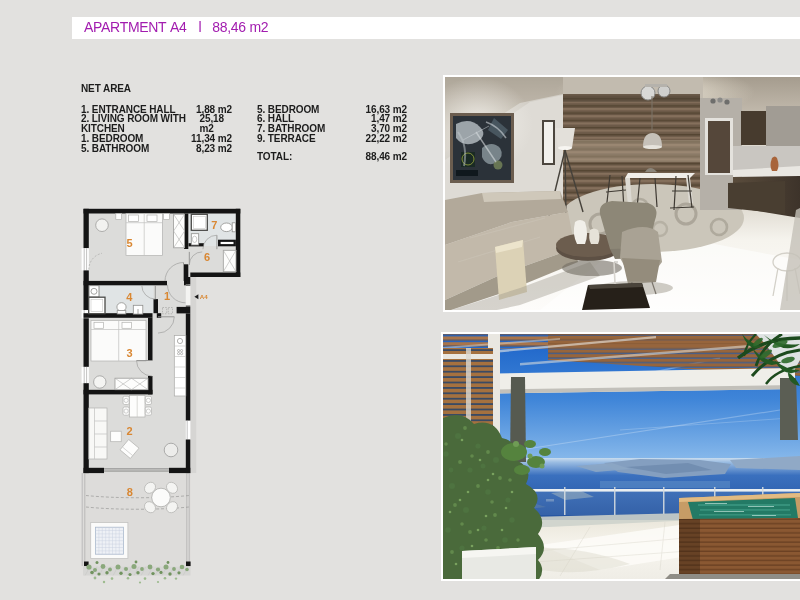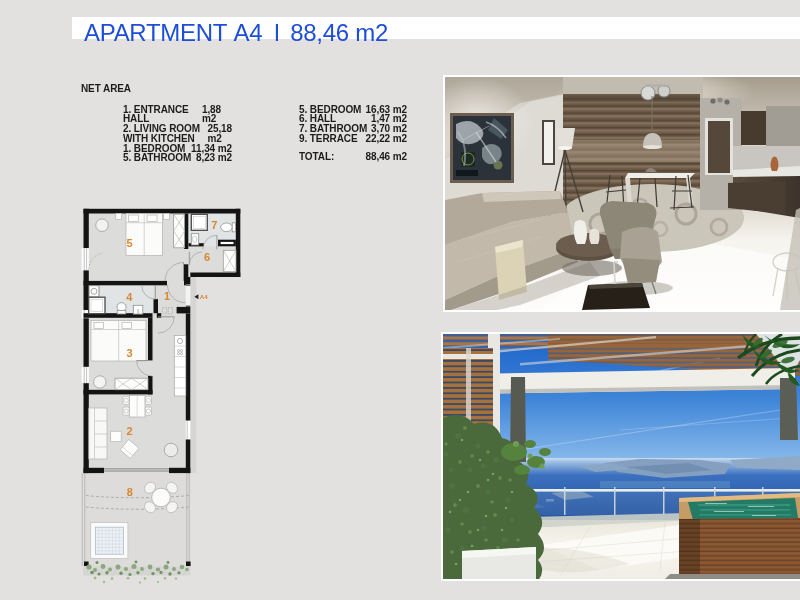--- a/index.html
+++ b/index.html
@@ -1,21 +1,21 @@
 <!DOCTYPE html>
 <html><head>
 <meta charset="utf-8">
 <style>
   html,body{margin:0;padding:0;}
   body{width:800px;height:600px;overflow:hidden;background:#e2e1df;
        font-family:"Liberation Sans", sans-serif;position:relative;}
   .abs{position:absolute;}
-  .title{font-size:24px;color:#1d4ed8;letter-spacing:-0.3px;}
+  .title{font-size:14px;color:#a21caf;letter-spacing:-0.3px;}
   .tbl{font-size:10px;color:#1c1c1c;font-weight:bold;line-height:9.7px;letter-spacing:-0.1px;}
-  .row{display:flex;justify-content:space-between;margin-left:42px;}
+  .row{display:flex;justify-content:space-between;}
 </style>
 </head>
 <body>
 
 <div class="abs" style="left:72px;top:16.5px;width:728px;height:22.5px;background:#ffffff;"></div>
 
 <div class="abs title" style="left:84px;top:19px;">APARTMENT&nbsp;A4<span style="display:inline-block;width:12px;"></span>l<span style="display:inline-block;width:11px;"></span>88,46 m2</div>
 
 <div class="abs tbl" style="left:81px;top:83.5px;">NET AREA</div>
 

